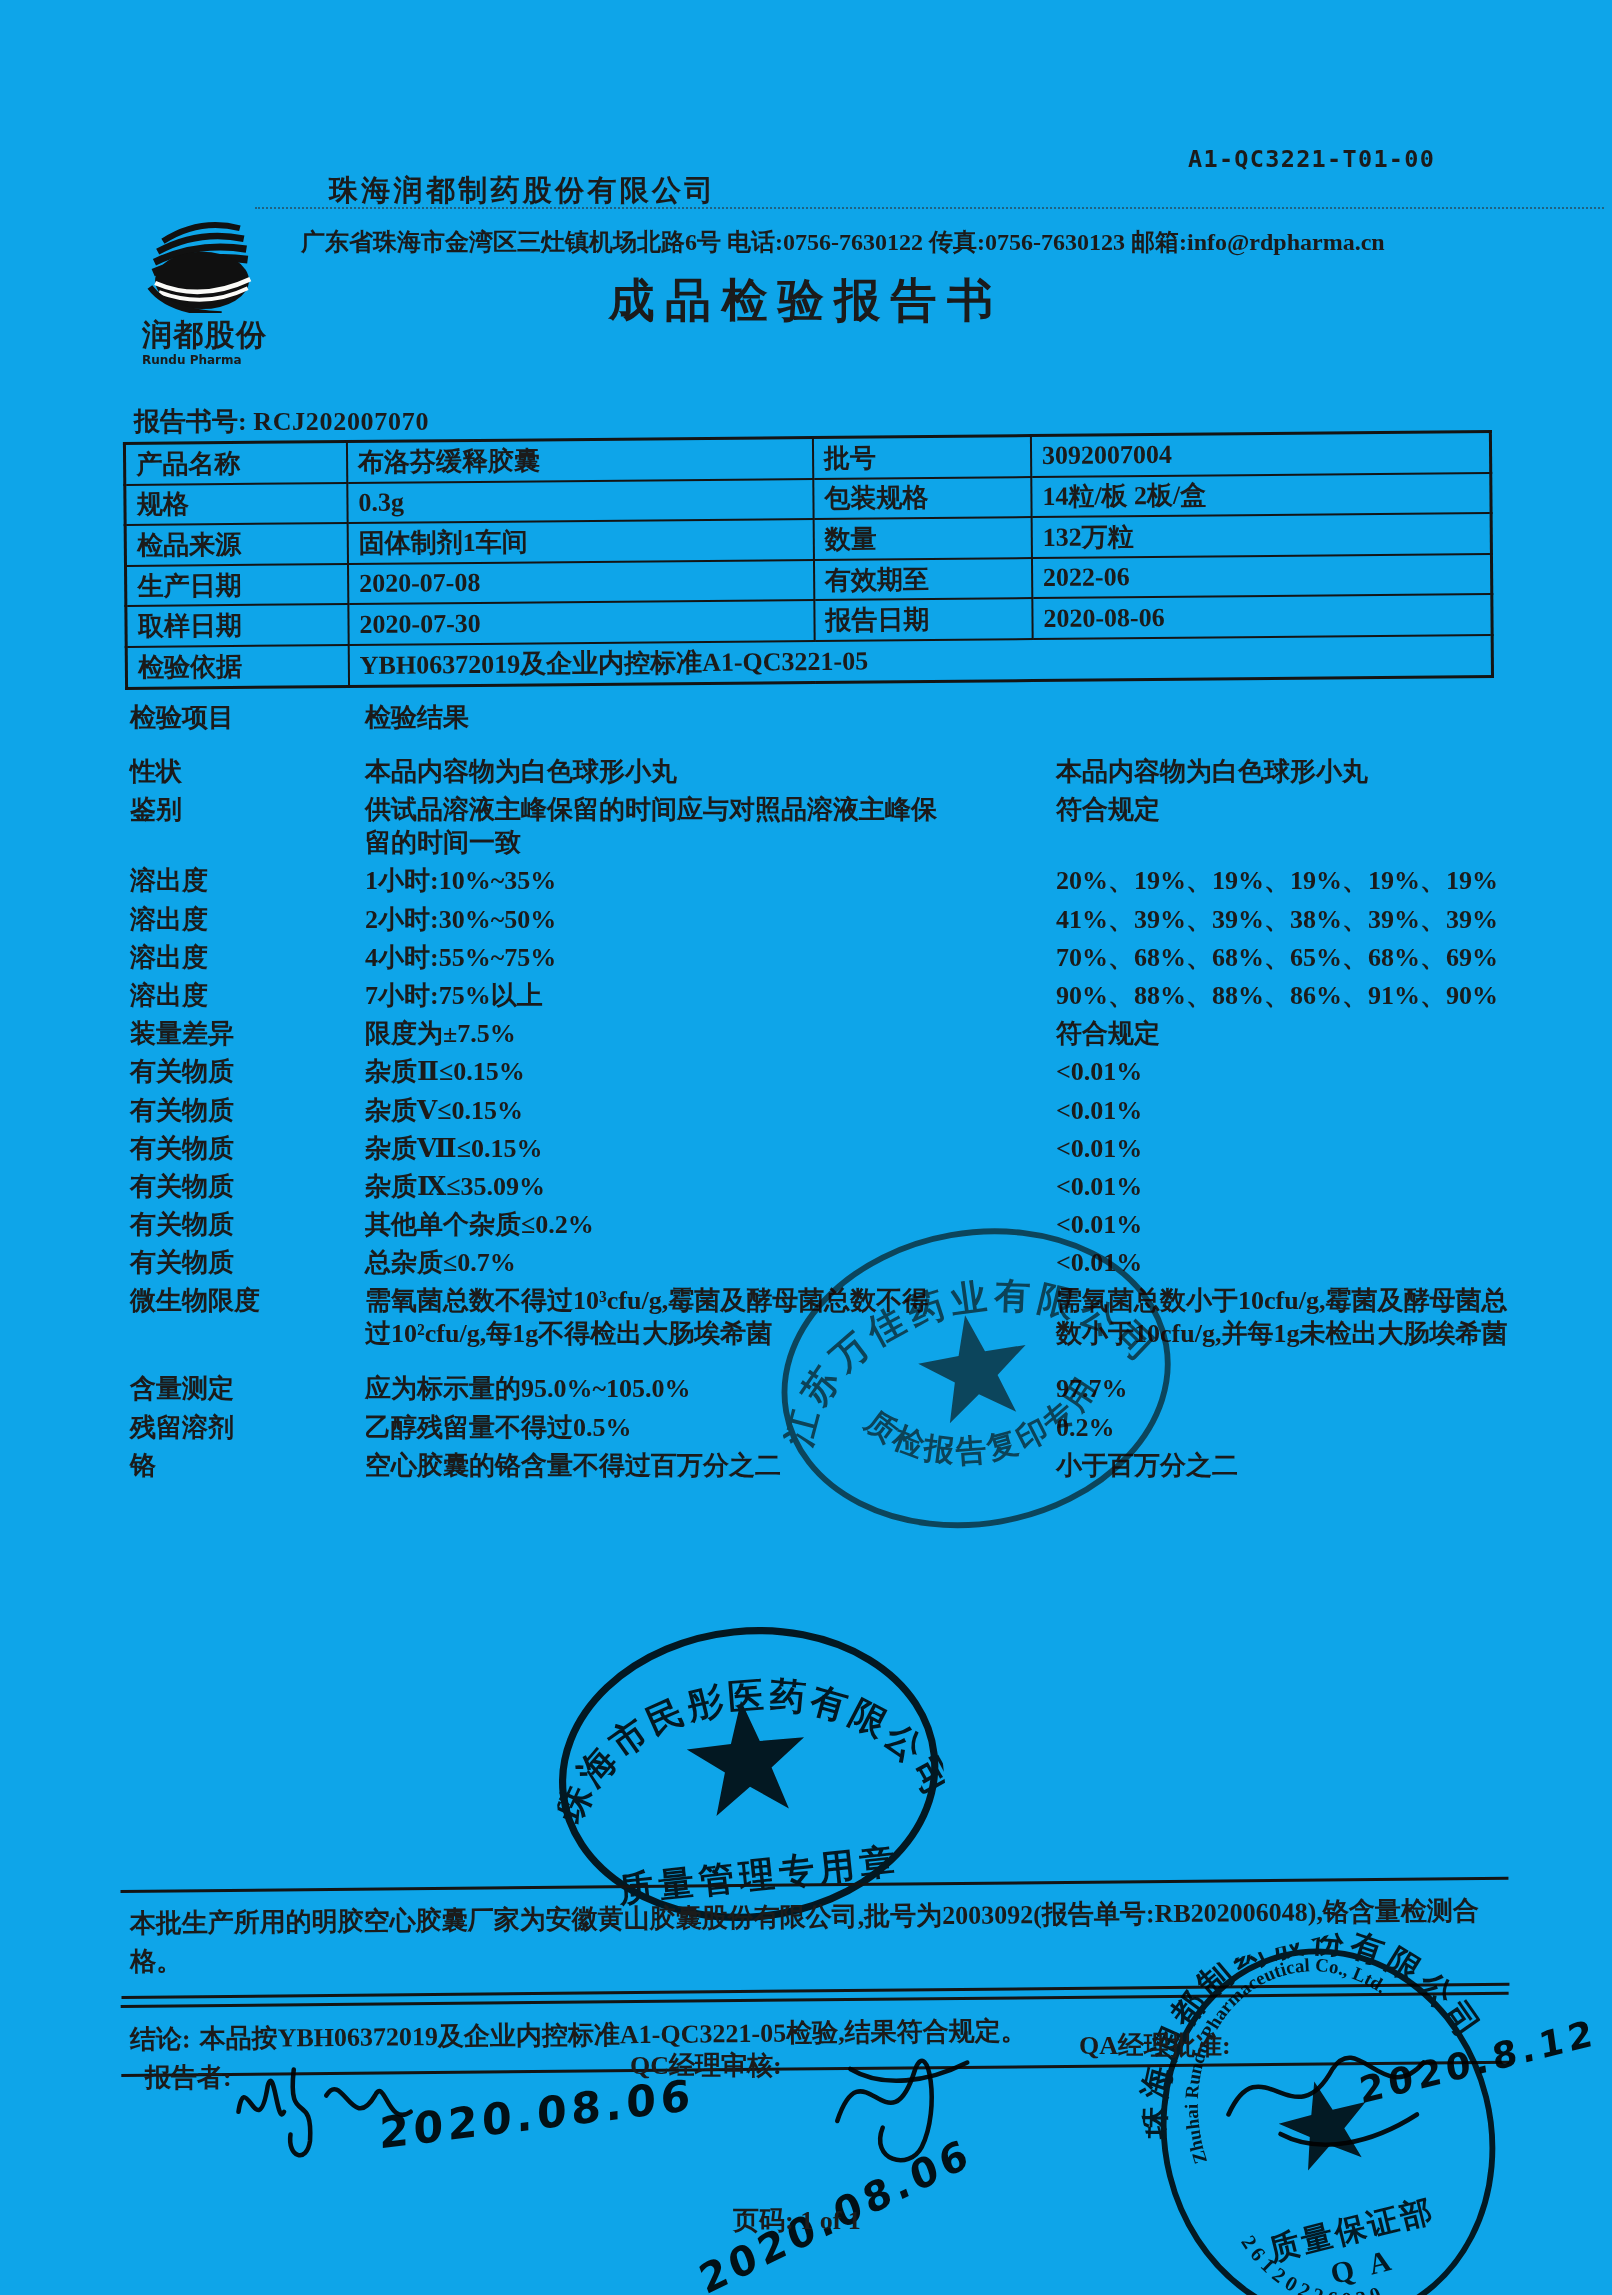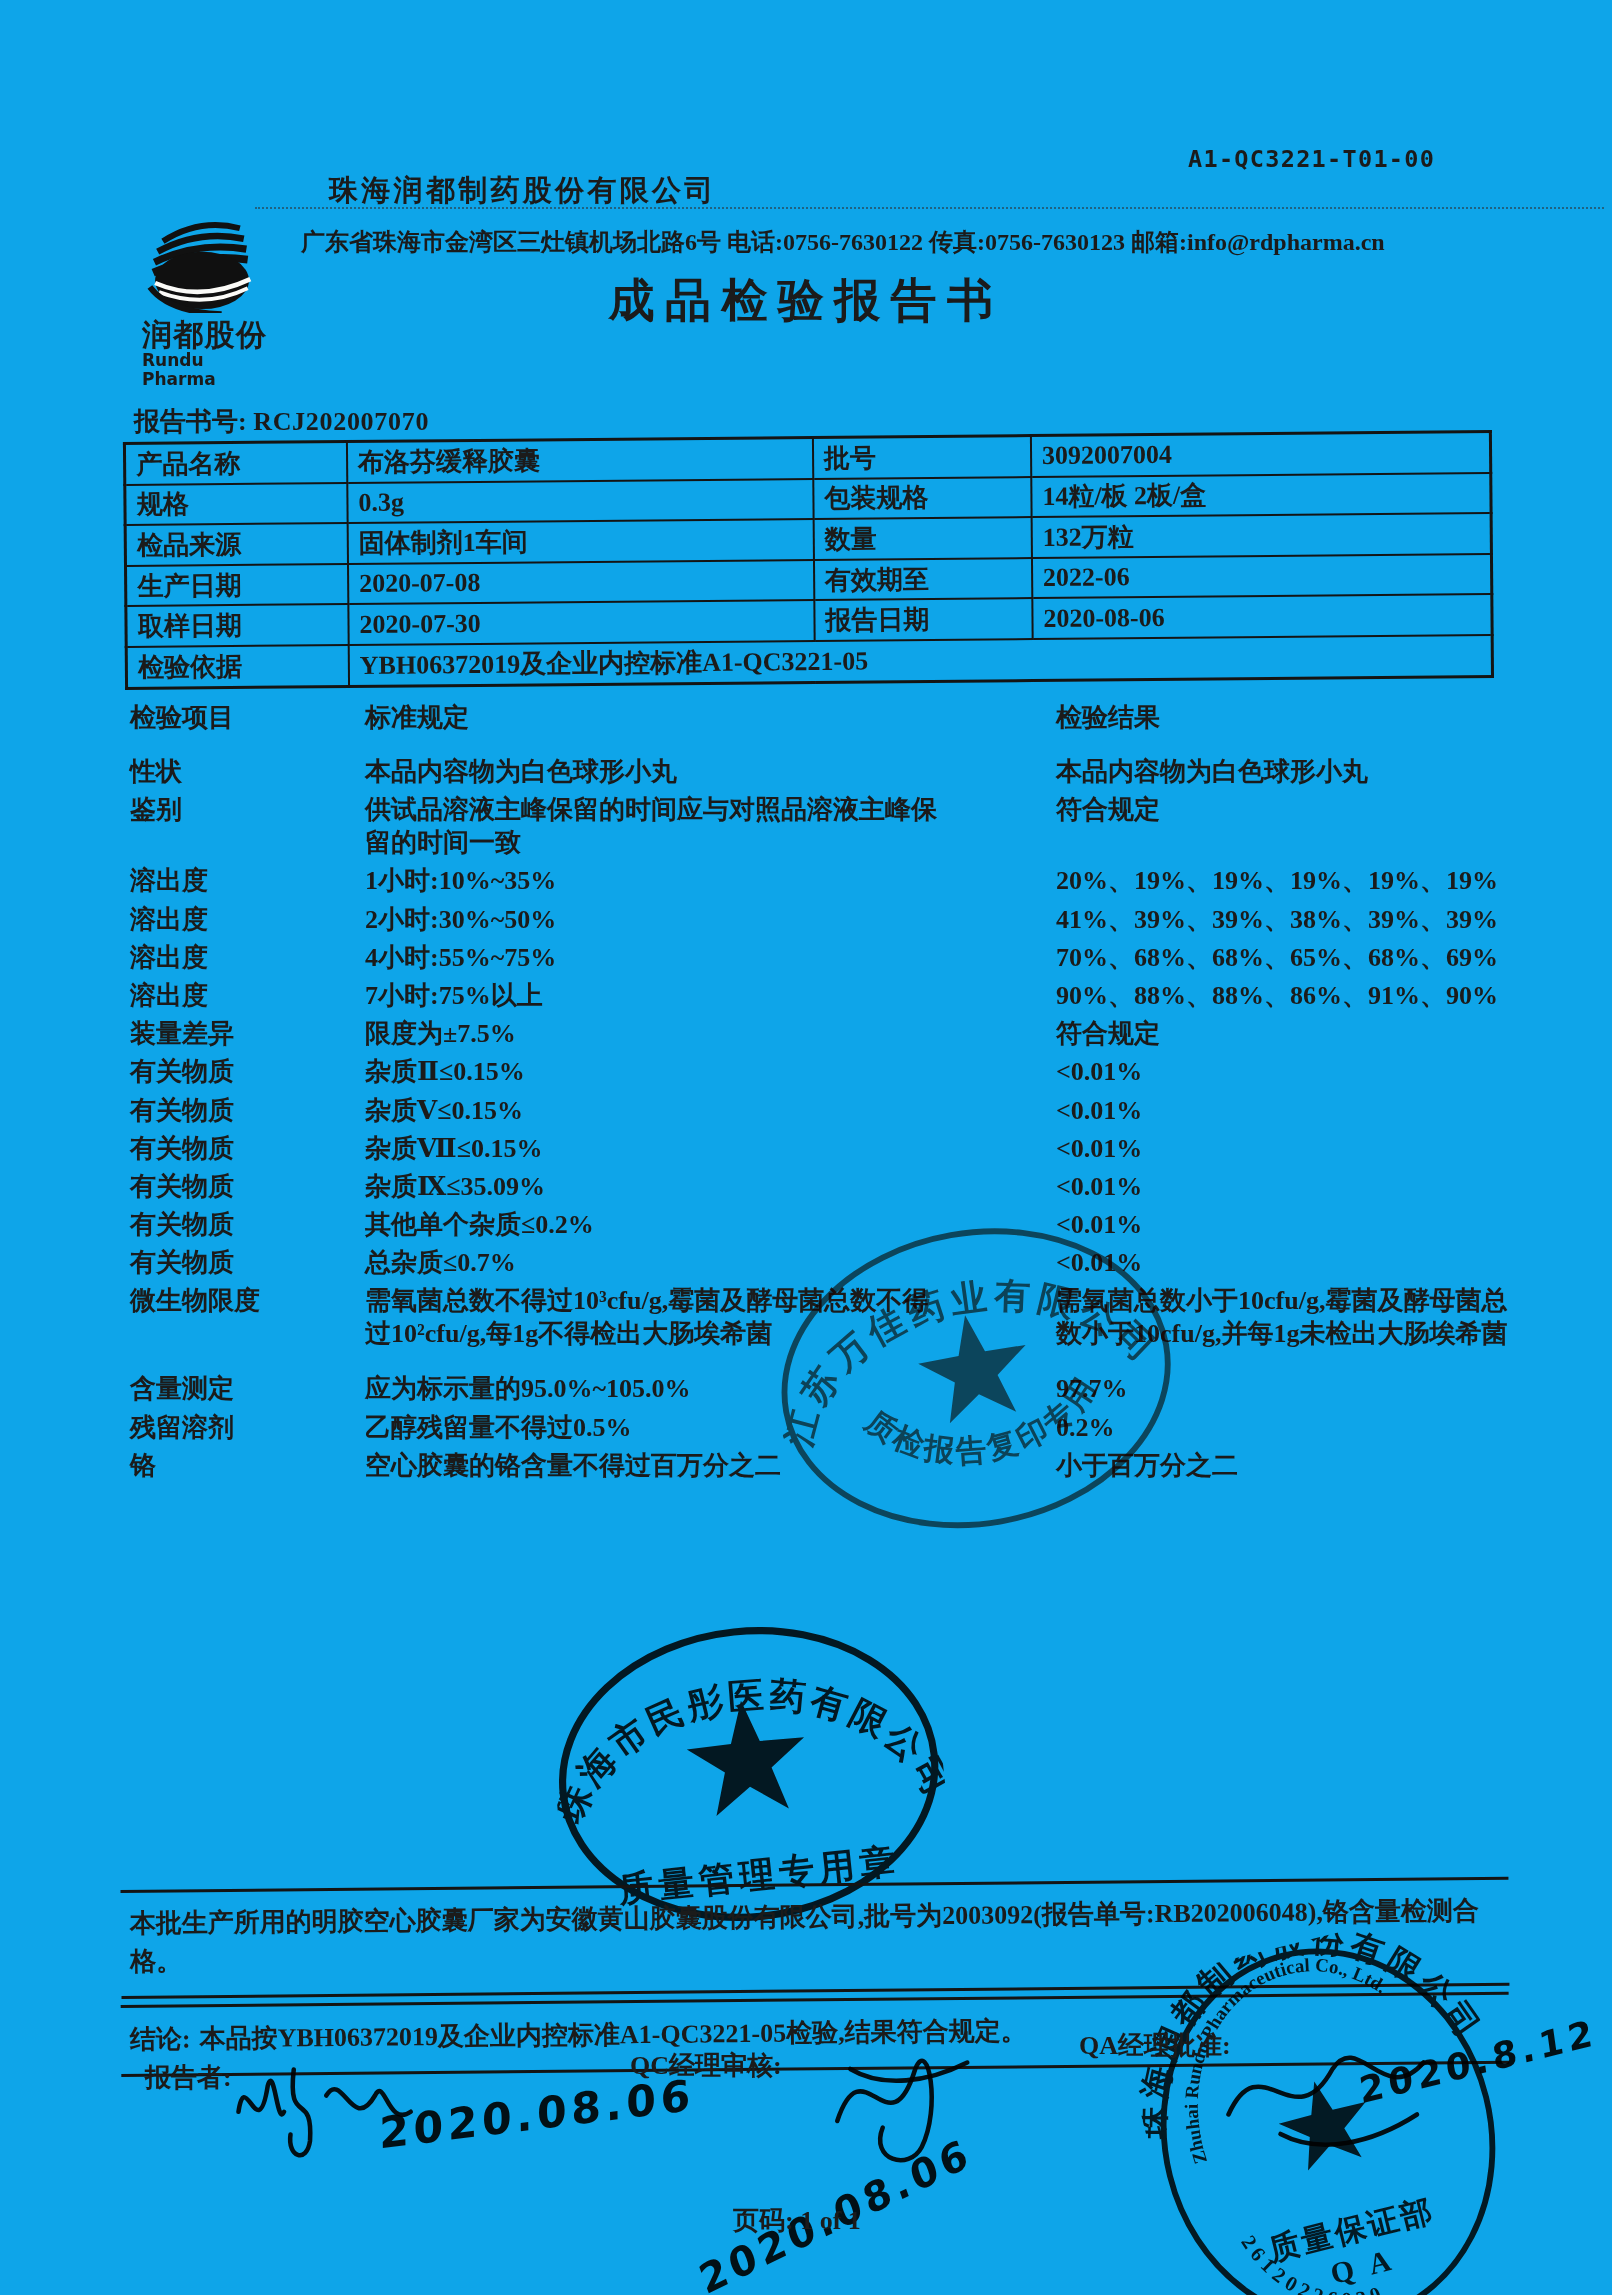--- a/index.html
+++ b/index.html
@@ -11,21 +11,21 @@
   
   .doc-code{left:1188px;top:145px;font-family:"DejaVu Sans Mono",monospace;
     font-size:23.5px;font-weight:600;letter-spacing:1.3px;}
   .company-name{left:329px;top:171px;font-size:29px;font-weight:700;letter-spacing:3.3px;}
   .dotted-rule{left:255px;top:207px;width:1349px;border-top:2px dotted rgba(45,45,45,.55);}
   .address{left:301px;top:226px;font-size:24px;font-weight:700;letter-spacing:0;white-space:nowrap;}
   .title{left:0;top:270px;width:1612px;text-align:center;font-size:46px;font-weight:900;letter-spacing:10.4px;}
   
   .logo-wrap{left:142px;top:210px;width:130px;text-align:left;}
   .logo-cn{font-family:"DejaVu Sans",sans-serif;font-size:30px;font-weight:900;letter-spacing:1.3px;line-height:33px;margin-top:2.6px;}
-  .logo-en{font-family:"DejaVu Sans",sans-serif;font-size:17px;font-weight:800;line-height:19.6px;}
+  .logo-en{font-family:"DejaVu Sans",sans-serif;font-size:12px;font-weight:800;line-height:19.6px;}
   
   .report-no{left:134px;top:404px;font-size:26px;font-weight:700;}
   .report-no b{font-weight:700;letter-spacing:0.7px;}
   table.infotable{position:absolute;left:124px;top:442px;width:1369px;border-collapse:collapse;
     transform:rotate(-.5deg);transform-origin:left center;font-size:26px;}
   table.infotable td{border:2px solid #141414;height:36px;padding:1.3px 10.4px;font-weight:600;}
   table.infotable{border:3.3px solid #141414;}
   
   .results{left:130px;top:701px;width:1427px;font-size:26px;font-weight:600;line-height:33px;}
   .rhead{display:grid;grid-template-columns:235px 691px 1fr;font-weight:700;margin-bottom:21px;}
@@ -137,21 +137,20 @@
     <tr>
       <td>检验依据</td>
       <td colspan="3">YBH06372019及企业内控标准A1-QC3221-05</td>
     </tr>
   </tbody>
     </table>
 
   <div class="abs results">
     <div class="rhead">
       <span>检验项目</span>
-      <span>标准规定</span>
       <span>检验结果</span>
     </div>
     <div class="rrow">
         <span>性状</span>
         <span class="std">本品内容物为白色球形小丸</span>
         <span class="res">本品内容物为白色球形小丸</span>
       </div>
     <div class="rrow">
         <span>鉴别</span>
         <span class="std">供试品溶液主峰保留的时间应与对照品溶液主峰保留的时间一致</span>

